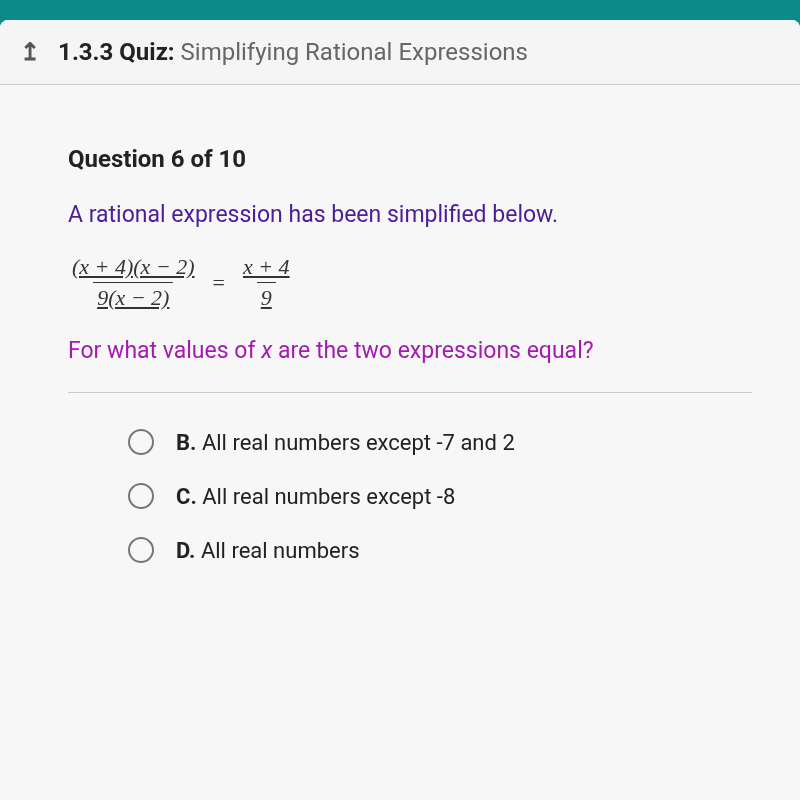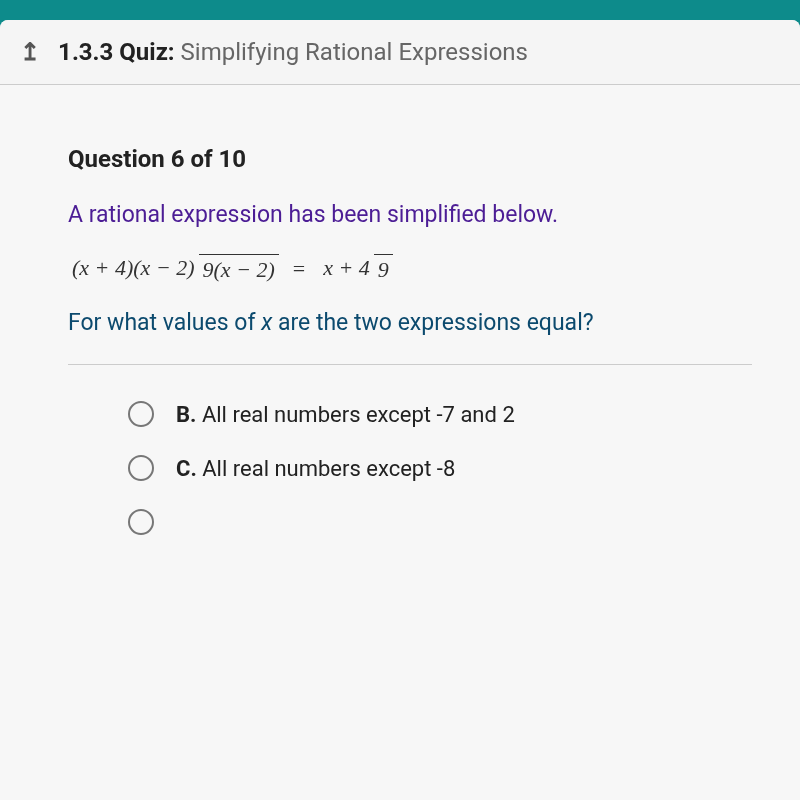--- a/index.html
+++ b/index.html
@@ -57,30 +57,31 @@
       font-size: 22px;
       color: #333;
       margin-bottom: 26px;
       display: flex;
       align-items: center;
       gap: 8px;
       font-family: "Times New Roman", serif;
     }
     .frac {
       display: inline-flex;
-      flex-direction: row;
+      flex-direction: column;
       align-items: center;
       font-style: italic;
+      text-decoration: underline;
     }
     .frac .num { padding: 0 4px 2px 4px; }
     .frac .den { border-top: 1.5px solid #333; padding: 2px 4px 0 4px; }
     .eq-sign { padding: 0 6px; }
     .question-follow {
       font-size: 23px;
-      color: #0c4a6e;
+      color: #a21caf;
       margin-bottom: 28px;
     }
     .question-follow .xvar { font-style: italic; }
     .divider {
       border: none;
       border-top: 1px solid #ccc;
       margin-bottom: 36px;
     }
     .options {
       padding-left: 60px;
@@ -150,16 +151,20 @@
       </div>
       <div class="option">
         <div class="radio"></div>
         <div class="option-text">
           <span class="letter">C.</span>
           <span>All real numbers except -8</span>
         </div>
       </div>
       <div class="option">
         <div class="radio"></div>
+        <div class="option-text">
+          <span class="letter">D.</span>
+          <span>All real numbers</span>
+        </div>
       </div>
     </div>
   </div>
 </div>
 
 </body></html>

